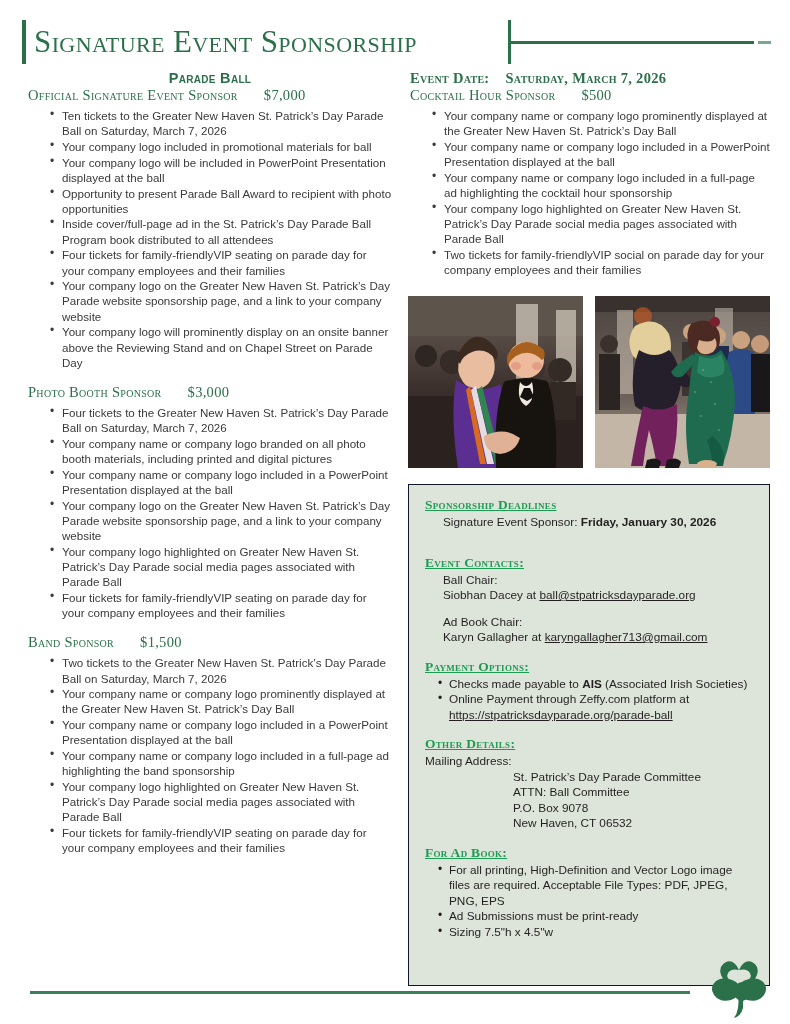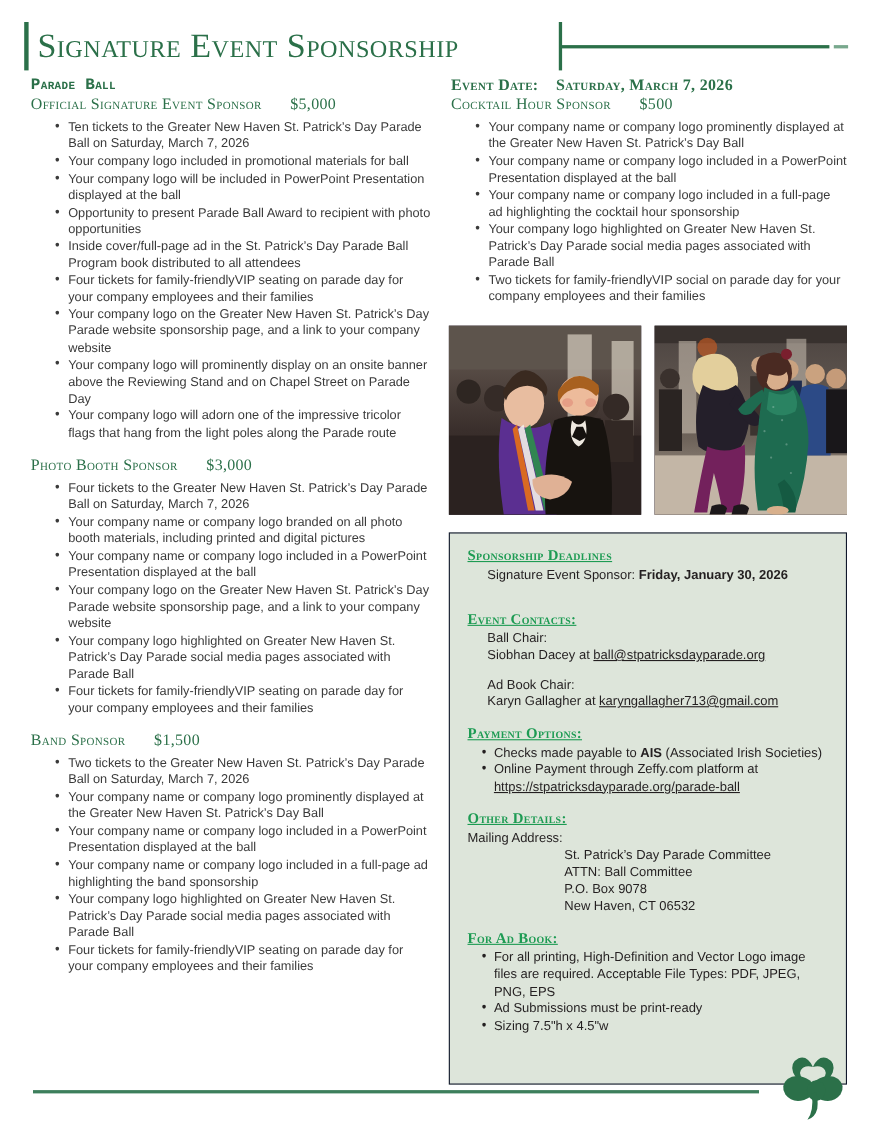--- a/index.html
+++ b/index.html
@@ -65,29 +65,30 @@
     width: 364px;
   }
   .col-right {
     position: absolute;
     left: 410px; top: 70px;
     width: 360px;
   }
 
   
   .sec-title {
-    font-family: Liberation Mono, monospace;
+    font-family: Liberation Sans, sans-serif;
     font-variant: small-caps;
     font-weight: bold;
     font-size: 14.5px;
     color: #2b7049;
     letter-spacing: 0.3px;
     line-height: 16px;
     margin: 0 0 1px 0;
     white-space: nowrap;
+    text-align: center;
   }
   .sec-line {
     font-family: "Liberation Serif", serif;
     font-variant: small-caps;
     font-size: 14.5px;
     color: #2b7049;
     letter-spacing: 0.3px;
     line-height: 17px;
     margin: 0;
     white-space: nowrap;
@@ -213,32 +214,31 @@
   <div class="header-divider-v"></div>
   <div class="header-divider-h"></div>
   <div class="header-divider-h2"></div>
 </div>
 
 <div class="col-left">
 
   <div>
     <div class="sec-title">Parade Ball</div>
     <div class="sec-line">
-      <span>Official Signature Event Sponsor</span><span class="amt">$5,000</span>
+      <span>Official Signature Event Sponsor</span><span class="amt">$7,000</span>
     </div>
     <ul class="bul">
       <li>Ten tickets to the Greater New Haven St. Patrick’s Day Parade Ball on Saturday, March 7, 2026</li>
       <li>Your company logo included in promotional materials for ball</li>
       <li>Your company logo will be included in PowerPoint Presentation displayed at the ball</li>
       <li>Opportunity to present Parade Ball Award to recipient with photo opportunities</li>
       <li>Inside cover/full-page ad in the St. Patrick’s Day Parade Ball Program book distributed to all attendees</li>
       <li>Four tickets for family-friendlyVIP seating on parade day for your company employees and their families</li>
       <li>Your company logo on the Greater New Haven St. Patrick’s Day Parade website sponsorship page, and a link to your company website</li>
       <li>Your company logo will prominently display on an onsite banner above the Reviewing Stand and on Chapel Street on Parade Day</li>
-      <li>Your company logo will adorn one of the impressive tricolor flags that hang from the light poles along the Parade route</li>
     </ul>
   </div>
 
   <div class="tier-head">
     <div class="sec-line">
       <span>Photo Booth Sponsor</span><span class="amt">$3,000</span>
     </div>
     <ul class="bul">
       <li>Four tickets to the Greater New Haven St. Patrick’s Day Parade Ball on Saturday, March 7, 2026</li>
       <li>Your company name or company logo branded on all photo booth materials, including printed and digital pictures</li>

